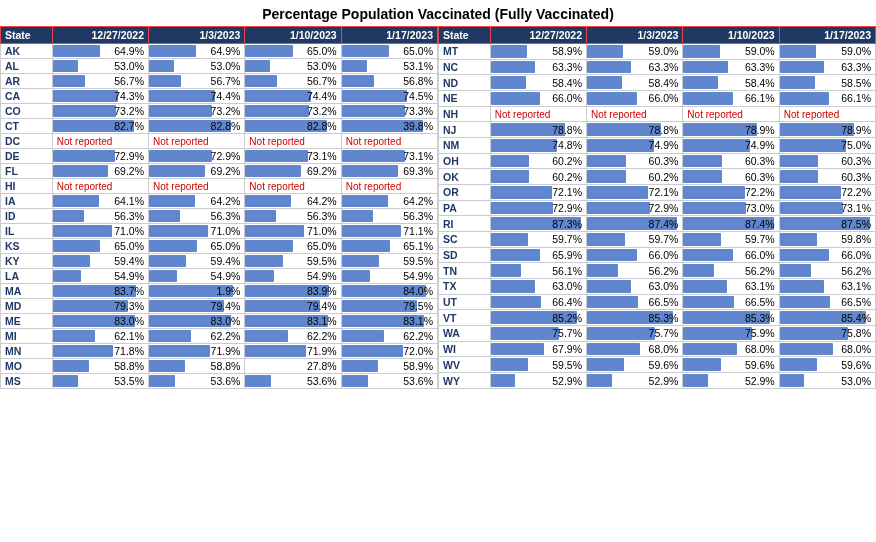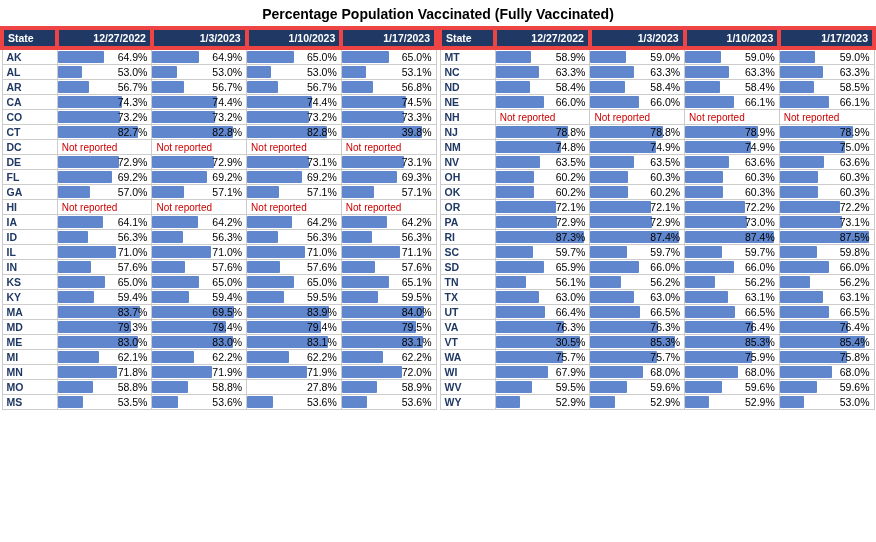--- a/index.html
+++ b/index.html
@@ -25,21 +25,21 @@
     table {
       border-collapse: collapse;
       flex: 1;
     }
     th {
       background: #1f3864;
       color: #fff;
       font-weight: bold;
       padding: 2px 4px;
       text-align: left;
-      border: 4px solid #ef4444;
+      border: 1px solid #ef4444;
       white-space: nowrap;
       font-size: 10.5px;
       margin-left: 24px;
     }
     td {
       padding: 1px 4px;
       border: 1px solid #ccc;
       white-space: nowrap;
       font-size: 10.5px;
     }
@@ -255,39 +255,20 @@
           <td class="bar-cell">
             <div class="bar-bg" style="width: 58.4%;"></div>
             <span class="bar-text">69.2%</span>
           </td>
           <td class="bar-cell">
             <div class="bar-bg" style="width: 58.6%;"></div>
             <span class="bar-text">69.3%</span>
           </td>
         </tr>
         <tr>
-          <td class="state-col">GA</td>
-          <td class="bar-cell">
-            <div class="bar-bg" style="width: 34%;"></div>
-            <span class="bar-text">57.0%</span>
-          </td>
-          <td class="bar-cell">
-            <div class="bar-bg" style="width: 34.2%;"></div>
-            <span class="bar-text">57.1%</span>
-          </td>
-          <td class="bar-cell">
-            <div class="bar-bg" style="width: 34.2%;"></div>
-            <span class="bar-text">57.1%</span>
-          </td>
-          <td class="bar-cell">
-            <div class="bar-bg" style="width: 34.2%;"></div>
-            <span class="bar-text">57.1%</span>
-          </td>
-        </tr>
-        <tr>
           <td class="state-col">HI</td>
           <td class="not-reported">Not reported</td>
           <td class="not-reported">Not reported</td>
           <td class="not-reported">Not reported</td>
           <td class="not-reported">Not reported</td>
         </tr>
         <tr>
           <td class="state-col">IA</td>
           <td class="bar-cell">
             <div class="bar-bg" style="width: 48.2%;"></div>
@@ -338,39 +319,20 @@
           <td class="bar-cell">
             <div class="bar-bg" style="width: 62%;"></div>
             <span class="bar-text">71.0%</span>
           </td>
           <td class="bar-cell">
             <div class="bar-bg" style="width: 62.2%;"></div>
             <span class="bar-text">71.1%</span>
           </td>
         </tr>
         <tr>
-          <td class="state-col">IN</td>
-          <td class="bar-cell">
-            <div class="bar-bg" style="width: 35.2%;"></div>
-            <span class="bar-text">57.6%</span>
-          </td>
-          <td class="bar-cell">
-            <div class="bar-bg" style="width: 35.2%;"></div>
-            <span class="bar-text">57.6%</span>
-          </td>
-          <td class="bar-cell">
-            <div class="bar-bg" style="width: 35.2%;"></div>
-            <span class="bar-text">57.6%</span>
-          </td>
-          <td class="bar-cell">
-            <div class="bar-bg" style="width: 35.2%;"></div>
-            <span class="bar-text">57.6%</span>
-          </td>
-        </tr>
-        <tr>
           <td class="state-col">KS</td>
           <td class="bar-cell">
             <div class="bar-bg" style="width: 50%;"></div>
             <span class="bar-text">65.0%</span>
           </td>
           <td class="bar-cell">
             <div class="bar-bg" style="width: 50%;"></div>
             <span class="bar-text">65.0%</span>
           </td>
           <td class="bar-cell">
@@ -395,28 +357,47 @@
           <td class="bar-cell">
             <div class="bar-bg" style="width: 39%;"></div>
             <span class="bar-text">59.5%</span>
           </td>
           <td class="bar-cell">
             <div class="bar-bg" style="width: 39%;"></div>
             <span class="bar-text">59.5%</span>
           </td>
         </tr>
         <tr>
+          <td class="state-col">LA</td>
+          <td class="bar-cell">
+            <div class="bar-bg" style="width: 29.8%;"></div>
+            <span class="bar-text">54.9%</span>
+          </td>
+          <td class="bar-cell">
+            <div class="bar-bg" style="width: 29.8%;"></div>
+            <span class="bar-text">54.9%</span>
+          </td>
+          <td class="bar-cell">
+            <div class="bar-bg" style="width: 29.8%;"></div>
+            <span class="bar-text">54.9%</span>
+          </td>
+          <td class="bar-cell">
+            <div class="bar-bg" style="width: 29.8%;"></div>
+            <span class="bar-text">54.9%</span>
+          </td>
+        </tr>
+        <tr>
           <td class="state-col">MA</td>
           <td class="bar-cell">
             <div class="bar-bg" style="width: 87.4%;"></div>
             <span class="bar-text">83.7%</span>
           </td>
           <td class="bar-cell">
             <div class="bar-bg" style="width: 87.6%;"></div>
-            <span class="bar-text">69.5%</span>
+            <span class="bar-text">1.9%</span>
           </td>
           <td class="bar-cell">
             <div class="bar-bg" style="width: 87.8%;"></div>
             <span class="bar-text">83.9%</span>
           </td>
           <td class="bar-cell">
             <div class="bar-bg" style="width: 88%;"></div>
             <span class="bar-text">84.0%</span>
           </td>
         </tr>
@@ -663,39 +644,20 @@
           <td class="bar-cell">
             <div class="bar-bg" style="width: 69.8%;"></div>
             <span class="bar-text">74.9%</span>
           </td>
           <td class="bar-cell">
             <div class="bar-bg" style="width: 70%;"></div>
             <span class="bar-text">75.0%</span>
           </td>
         </tr>
         <tr>
-          <td class="state-col">NV</td>
-          <td class="bar-cell">
-            <div class="bar-bg" style="width: 47%;"></div>
-            <span class="bar-text">63.5%</span>
-          </td>
-          <td class="bar-cell">
-            <div class="bar-bg" style="width: 47%;"></div>
-            <span class="bar-text">63.5%</span>
-          </td>
-          <td class="bar-cell">
-            <div class="bar-bg" style="width: 47.2%;"></div>
-            <span class="bar-text">63.6%</span>
-          </td>
-          <td class="bar-cell">
-            <div class="bar-bg" style="width: 47.2%;"></div>
-            <span class="bar-text">63.6%</span>
-          </td>
-        </tr>
-        <tr>
           <td class="state-col">OH</td>
           <td class="bar-cell">
             <div class="bar-bg" style="width: 40.4%;"></div>
             <span class="bar-text">60.2%</span>
           </td>
           <td class="bar-cell">
             <div class="bar-bg" style="width: 40.6%;"></div>
             <span class="bar-text">60.3%</span>
           </td>
           <td class="bar-cell">
@@ -872,43 +834,24 @@
           <td class="bar-cell">
             <div class="bar-bg" style="width: 53%;"></div>
             <span class="bar-text">66.5%</span>
           </td>
           <td class="bar-cell">
             <div class="bar-bg" style="width: 53%;"></div>
             <span class="bar-text">66.5%</span>
           </td>
         </tr>
         <tr>
-          <td class="state-col">VA</td>
-          <td class="bar-cell">
-            <div class="bar-bg" style="width: 72.6%;"></div>
-            <span class="bar-text">76.3%</span>
-          </td>
-          <td class="bar-cell">
-            <div class="bar-bg" style="width: 72.6%;"></div>
-            <span class="bar-text">76.3%</span>
-          </td>
-          <td class="bar-cell">
-            <div class="bar-bg" style="width: 72.8%;"></div>
-            <span class="bar-text">76.4%</span>
-          </td>
-          <td class="bar-cell">
-            <div class="bar-bg" style="width: 72.8%;"></div>
-            <span class="bar-text">76.4%</span>
-          </td>
-        </tr>
-        <tr>
           <td class="state-col">VT</td>
           <td class="bar-cell">
             <div class="bar-bg" style="width: 90.4%;"></div>
-            <span class="bar-text">30.5%</span>
+            <span class="bar-text">85.2%</span>
           </td>
           <td class="bar-cell">
             <div class="bar-bg" style="width: 90.6%;"></div>
             <span class="bar-text">85.3%</span>
           </td>
           <td class="bar-cell">
             <div class="bar-bg" style="width: 90.6%;"></div>
             <span class="bar-text">85.3%</span>
           </td>
           <td class="bar-cell">

